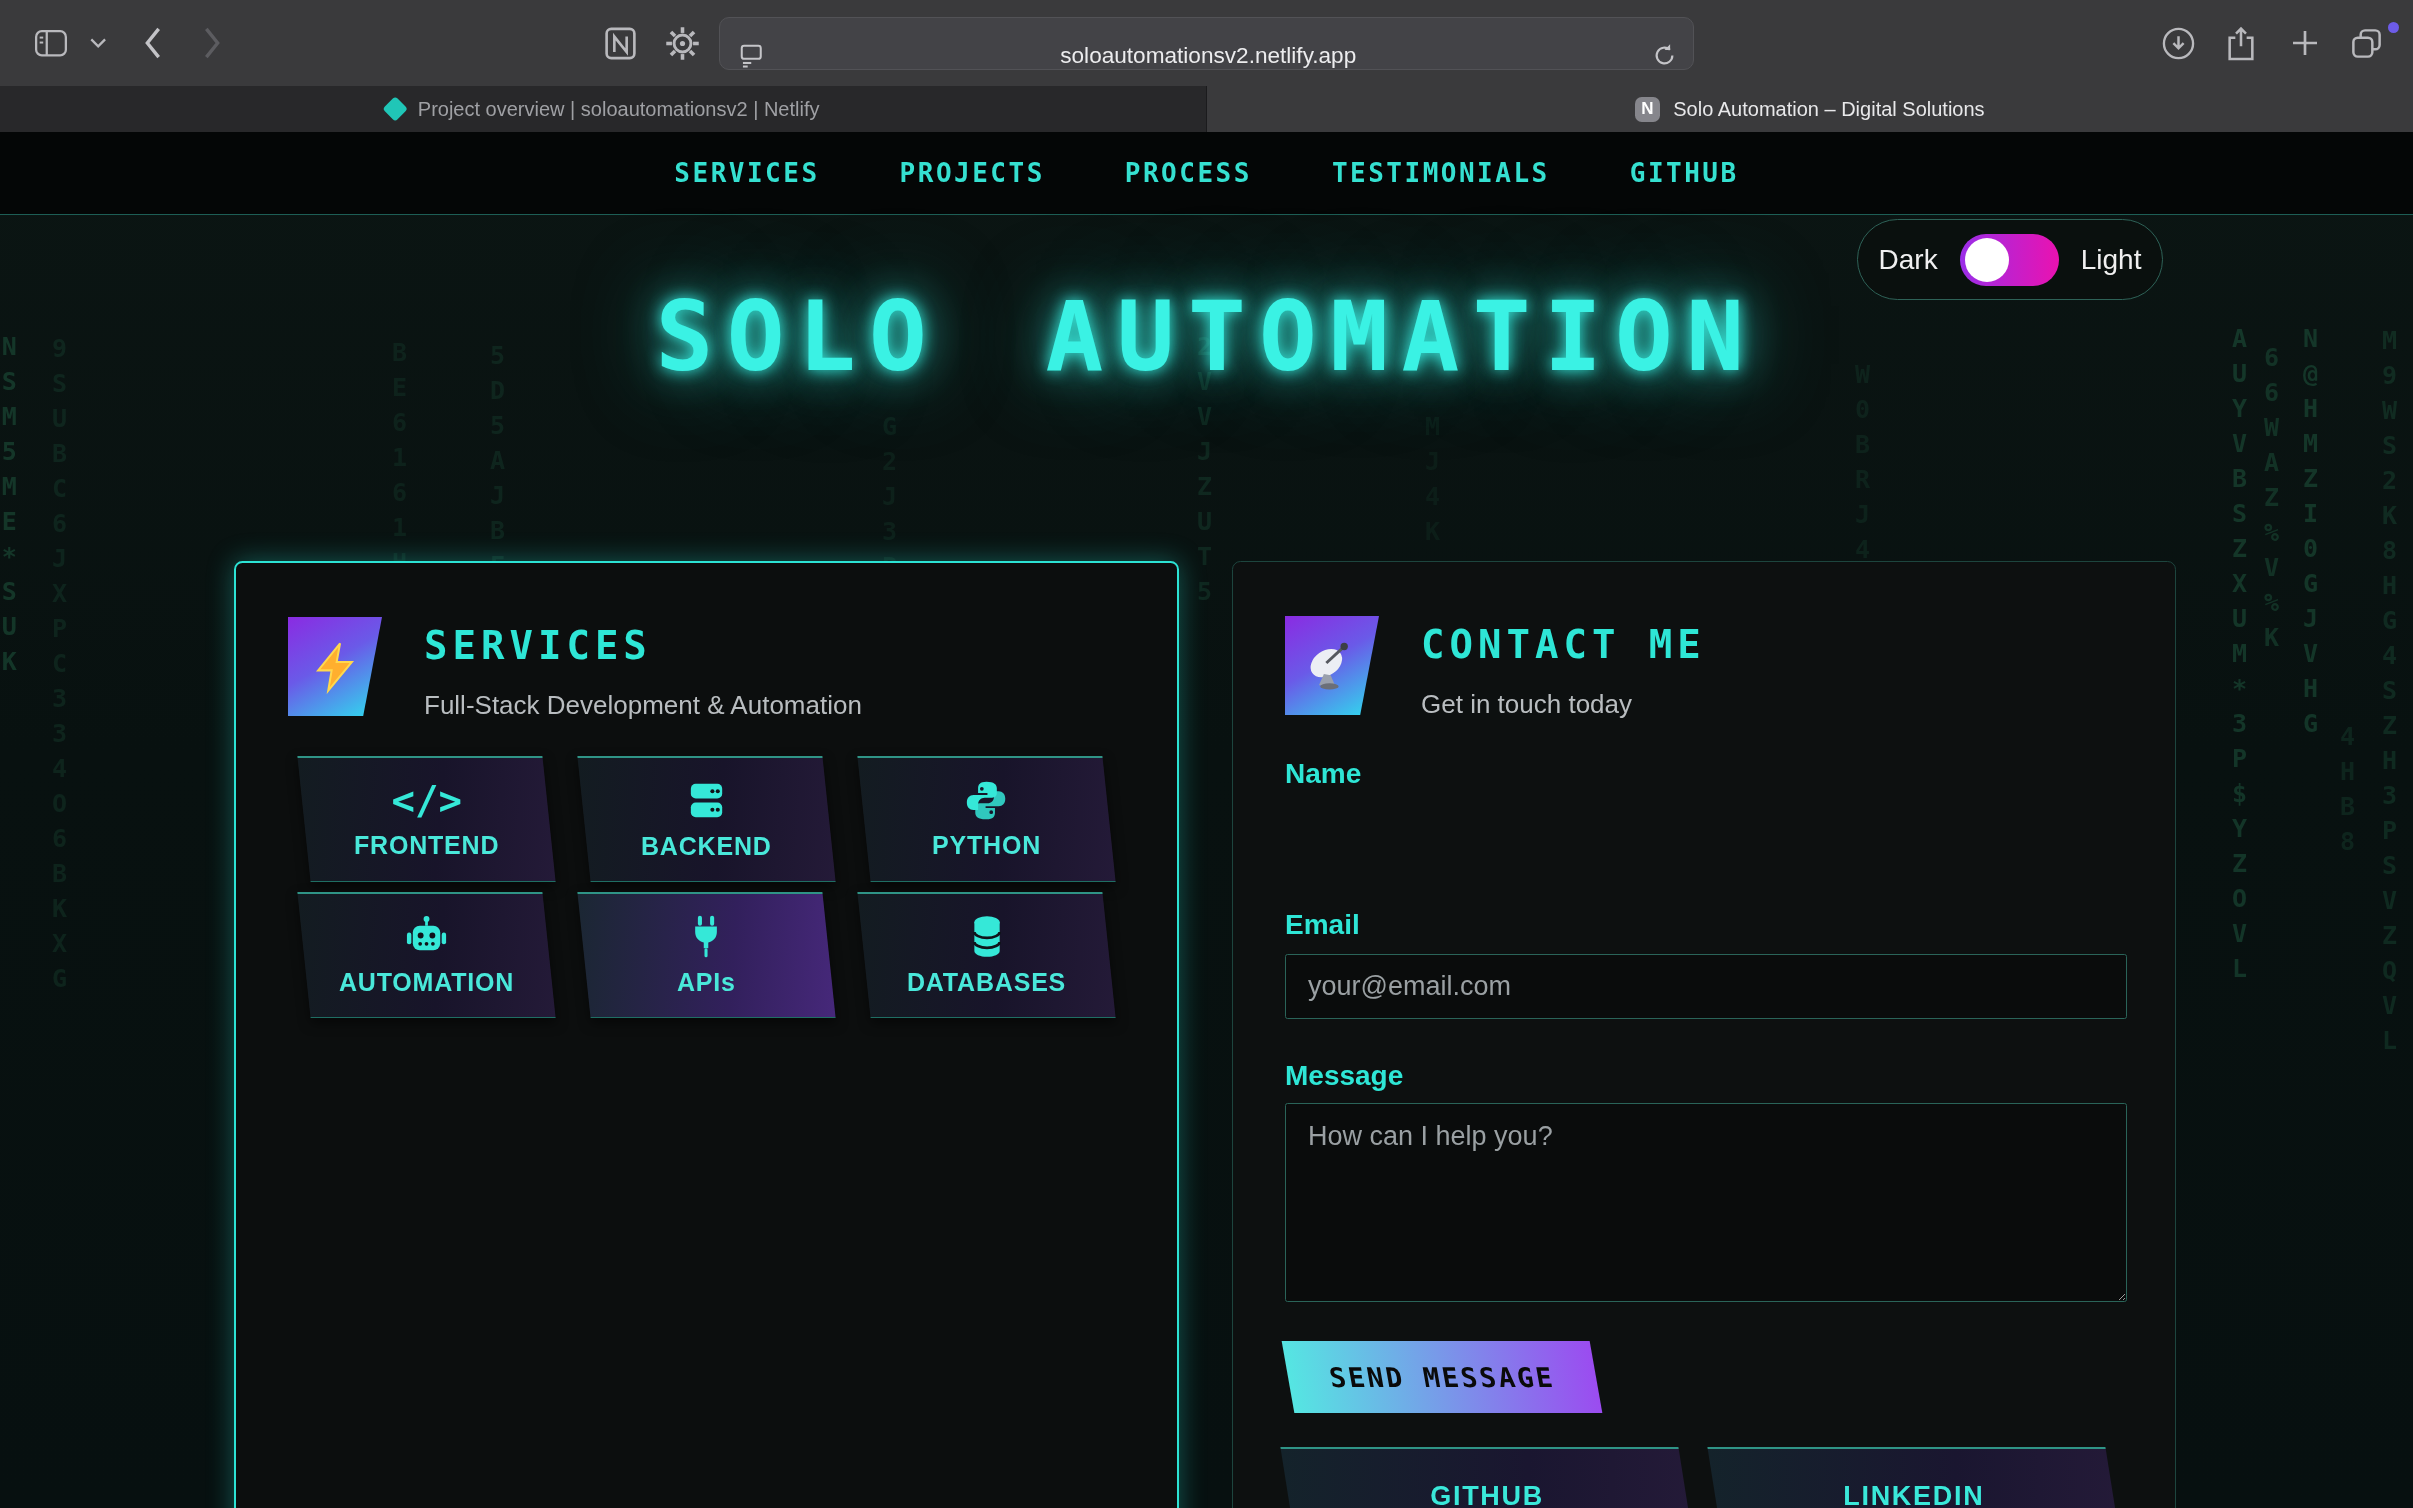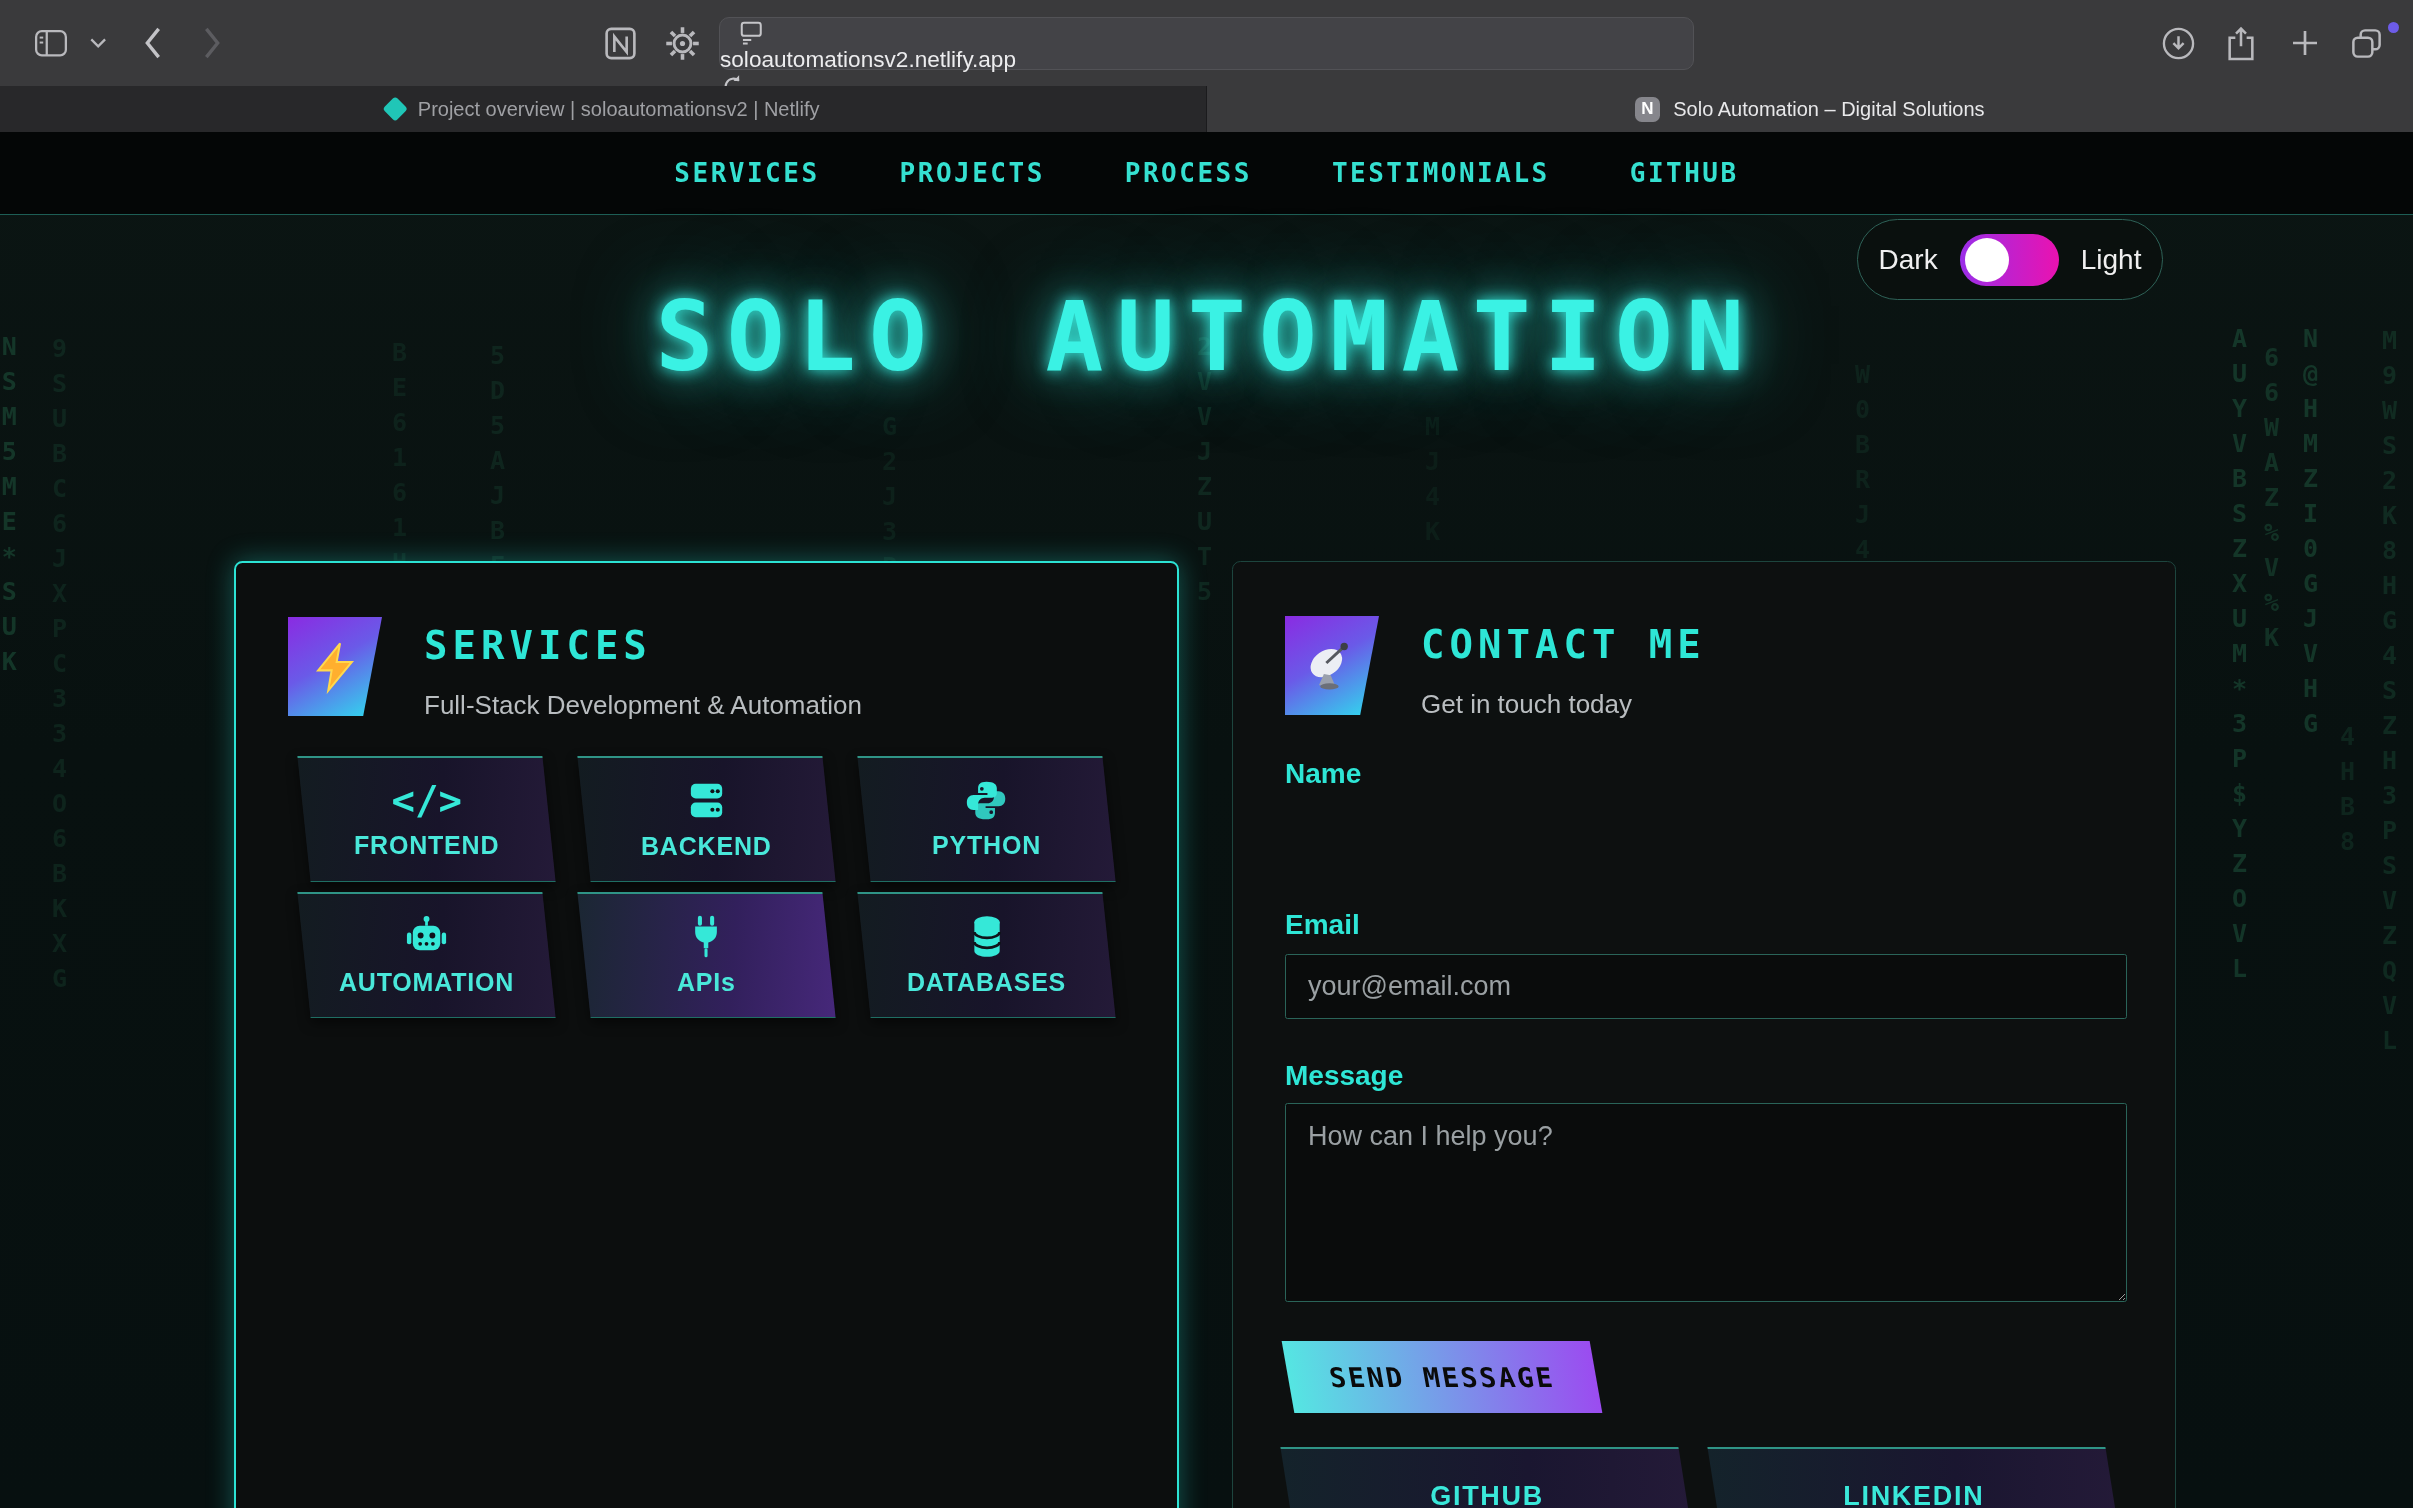--- a/index.html
+++ b/index.html
@@ -12,21 +12,21 @@
   .tbtn { position:absolute; top:0; height:86px; display:flex; align-items:center; justify-content:center; }
   .tabbar { position:absolute; left:0; top:86px; width:2413px; height:46px; background:#232325; display:flex; }
   .tab { width:1207px; height:46px; display:flex; align-items:center; justify-content:center; gap:13.4px;
          font-size:20px; }
   .tab.inactive { background:#28282a; color:#9fa0a4; border-right:0.8px solid #1b1b1d; }
   .tab.active { background:#3a3a3c; color:#e8e8ea; }
   .favicon-diamond { width:18.4px; height:18.4px; background:#20c6b7; border-radius:3.4px; transform:rotate(45deg); }
   .favicon-n { width:25px; height:25px; background:#86868c; color:#fff; border-radius:6.7px; font-weight:bold;
          font-size:17px; display:flex; align-items:center; justify-content:center; }
   .urlbar { position:absolute; left:719px; top:17px; width:975px; height:53px; background:#434347;
-         border:0.8px solid #525256; border-radius:10px; display:flex; align-items:flex-start;flex-direction:column; }
+         border:0.8px solid #525256; border-radius:10px; display:flex; align-items:flex-end; }
   .urltext { flex:1; text-align:center; color:#ececee; font-size:22.6px; }
   .record-dot { position:absolute; left:2388px; top:22px; width:11px; height:11px; border-radius:50%; background:#6d5ce8; }
 
   
   .page { position:absolute; left:0; top:132px; width:2413px; height:1376px; overflow:hidden;
       background:linear-gradient(180deg,#0b1513 0%,#081110 45%,#071010 100%); }
   .matrix-col { position:absolute; white-space:pre; font-family:"DejaVu Sans Mono",monospace;
       font-size:25px; line-height:35px; font-weight:bold; color:#1f5a40; pointer-events:none; }
 
   .mainnav { position:absolute; left:0; top:0; width:2413px; height:83px; background:#040606;

